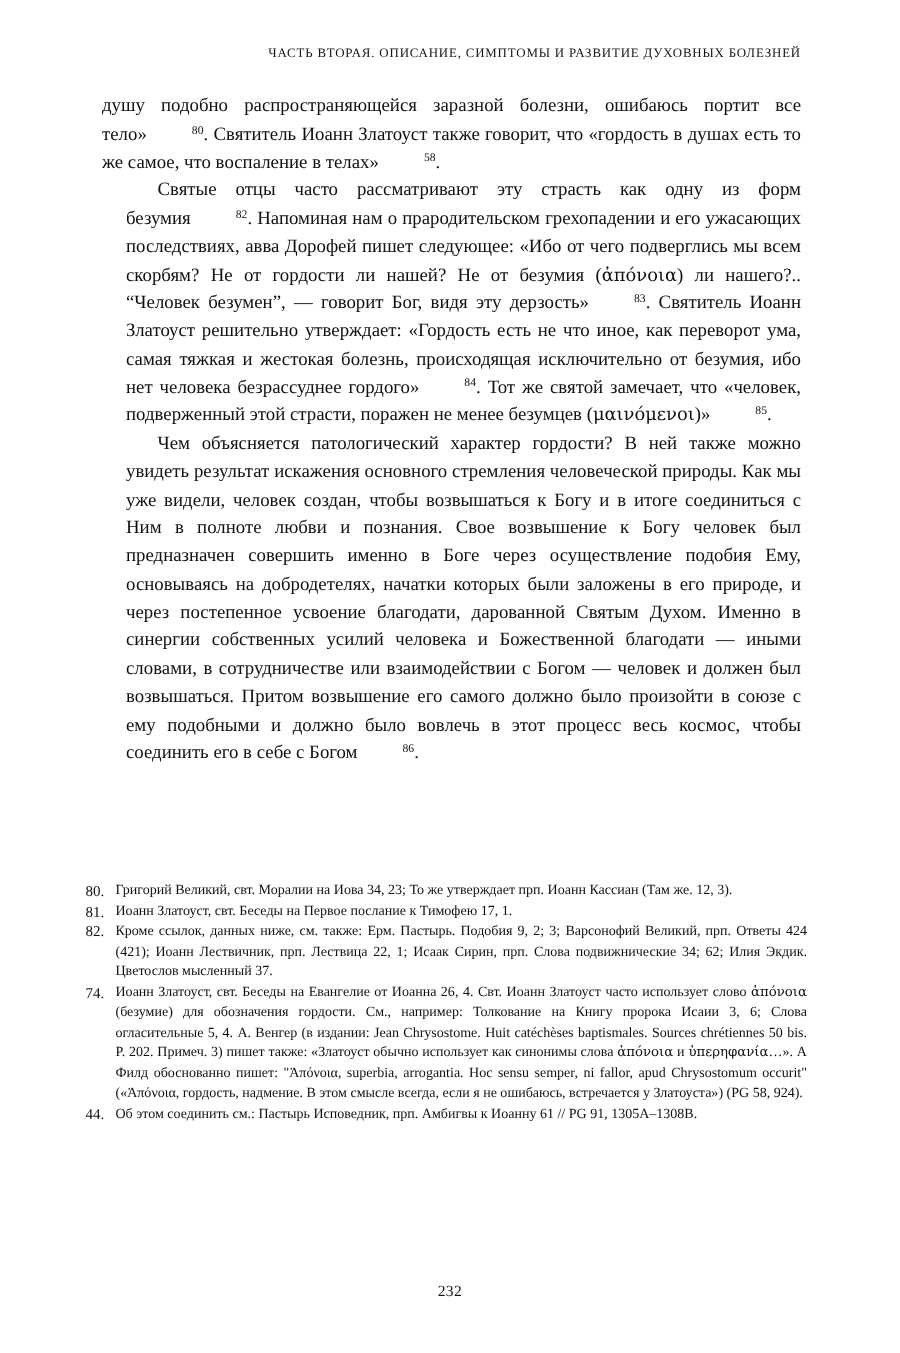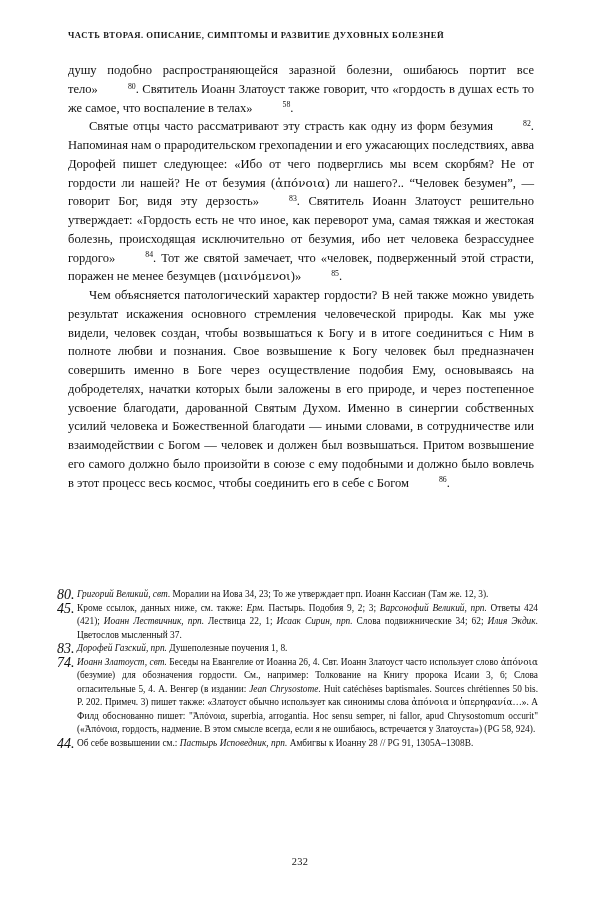--- a/index.html
+++ b/index.html
@@ -17,24 +17,24 @@
     color: #111111;
     box-sizing: border-box;
   }
 
   
   .running-head {
     position: absolute;
     top: 30px;
     left: 68px;
     width: 466px;
-    text-align: left;
+    text-align: right;
     font-size: 8.6px;
     letter-spacing: 0.55px;
-    font-weight: 700;
+    font-weight: 400;
     text-transform: uppercase;
     color: #141414;
     white-space: nowrap;
   }
 
   
   .body-block {
     position: absolute;
     top: 61px;
     left: 68px;
@@ -45,20 +45,21 @@
     text-justify: inter-word;
     color: #101010;
     hyphens: manual;
   }
   .body-block p {
     margin: 0;
     text-indent: 0;
   }
   .body-block p.indent {
     text-indent: 21px;
+    margin-left: 16px;
   }
   sup {
     font-size: 0.62em;
     vertical-align: 0.52em;
     line-height: 0;
     padding-left: 30px;
   }
   .gk {
     font-family: "DejaVu Serif", "Liberation Serif", serif;
     font-size: 0.95em;
@@ -75,29 +76,28 @@
     color: #101010;
   }
   .fn-row {
     display: flex;
     align-items: flex-start;
   }
   .fn-num {
     width: 20px;
     flex: 0 0 20px;
     text-align: left;
-    font-size: 14px;
-    font-style: italic;
+    font-size: 10px;
   }
   .fn-text {
     flex: 1 1 auto;
     text-align: justify;
     text-justify: inter-word;
   }
-  .it { font-style: italic; }
+  .it { }
 
   
   .folio {
     position: absolute;
     top: 856px;
     left: 0;
     width: 600px;
     text-align: center;
     font-size: 10.4px;
     color: #141414;
@@ -116,32 +116,32 @@
       <p class="indent"><span>Святые отцы часто рассматривают эту страсть как одну из форм безумия</span><sup>82</sup><span>. Напоминая нам о прародительском грехопадении и его ужасающих последствиях, авва Дорофей пишет следующее: «Ибо от чего подверглись мы всем скорбям? Не от гордости ли нашей? Не от безумия (</span><span class="gk">ἀπόνοια</span><span>) ли нашего?.. “Человек безумен”, — говорит Бог, видя эту дерзость»</span><sup>83</sup><span>. Святитель Иоанн Златоуст решительно утверждает: «Гордость есть не что иное, как переворот ума, самая тяжкая и жестокая болезнь, происходящая исключительно от безумия, ибо нет человека безрассуднее гордого»</span><sup>84</sup><span>. Тот же святой замечает, что «человек, подверженный этой страсти, поражен не менее безумцев (</span><span class="gk">μαινόμενοι</span><span>)»</span><sup>85</sup><span>.</span></p>
       <p class="indent"><span>Чем объясняется патологический характер гордости? В ней также можно увидеть результат искажения основного стремления человеческой природы. Как мы уже видели, человек создан, чтобы возвышаться к Богу и в итоге соединиться с Ним в полноте любви и познания. Свое возвышение к Богу человек был предназначен совершить именно в Боге через осуществление подобия Ему, основываясь на добродетелях, начатки которых были заложены в его природе, и через постепенное усвоение благодати, дарованной Святым Духом. Именно в синергии собственных усилий человека и Божественной благодати — иными словами, в сотрудничестве или взаимодействии с Богом — человек и должен был возвышаться. Притом возвышение его самого должно было произойти в союзе с ему подобными и должно было вовлечь в этот процесс весь космос, чтобы соединить его в себе с Богом</span><sup>86</sup><span>.</span></p>
     </div>
 
   <div class="footnotes">
       <div class="fn-row">
         <div class="fn-num">80.</div>
         <div class="fn-text"><span class="it">Григорий Великий, свт.</span><span> Моралии на Иова 34, 23; То же утверждает прп. Иоанн Кассиан (Там же. 12, 3).</span></div>
       </div>
       <div class="fn-row">
-        <div class="fn-num">45.</div>
-        <div class="fn-text"><span>Кроме ссылок, данных ниже, см. также: </span><span class="it">Ерм.</span><span> Пастырь. Подобия 9, 2; 3; </span><span class="it">Варсонофий Великий, прп.</span><span> Ответы 424 (421); </span><span class="it">Иоанн Лествичник, прп.</span><span> Лествица 22, 1; </span><span class="it">Исаак Сирин, прп.</span><span> Слова подвижнические 34; 62; </span><span class="it">Илия Экдик.</span><span> Цветослов мысленный 37.</span></div>
+        <div class="fn-num">81.</div>
+        <div class="fn-text"><span class="it">Иоанн Златоуст, свт.</span><span> Беседы на Первое послание к Тимофею 17, 1.</span></div>
       </div>
       <div class="fn-row">
-        <div class="fn-num">83.</div>
-        <div class="fn-text"><span class="it">Дорофей Газский, прп.</span><span> Душеполезные поучения 1, 8.</span></div>
+        <div class="fn-num">82.</div>
+        <div class="fn-text"><span>Кроме ссылок, данных ниже, см. также: </span><span class="it">Ерм.</span><span> Пастырь. Подобия 9, 2; 3; </span><span class="it">Варсонофий Великий, прп.</span><span> Ответы 424 (421); </span><span class="it">Иоанн Лествичник, прп.</span><span> Лествица 22, 1; </span><span class="it">Исаак Сирин, прп.</span><span> Слова подвижнические 34; 62; </span><span class="it">Илия Экдик.</span><span> Цветослов мысленный 37.</span></div>
       </div>
       <div class="fn-row">
         <div class="fn-num">74.</div>
         <div class="fn-text"><span class="it">Иоанн Златоуст, свт.</span><span> Беседы на Евангелие от Иоанна 26, 4. Свт. Иоанн Златоуст часто использует слово </span><span class="gk">ἀπόνοια</span><span> (безумие) для обозначения гордости. См., например: Толкование на Книгу пророка Исаии 3, 6; Слова огласительные 5, 4. А. Венгер (в издании: </span><span class="it">Jean Chrysostome.</span><span> Huit catéchèses baptismales. Sources chrétiennes 50 bis. P. 202. Примеч. 3) пишет также: «Златоуст обычно использует как синонимы слова </span><span class="gk">ἀπόνοια</span><span> и </span><span class="gk">ὑπερηφανία</span><span>…». А Филд обоснованно пишет: "Ἀπόνοια, superbia, arrogantia. Hoc sensu semper, ni fallor, apud Chrysostomum occurit" («Ἀπόνοια, гордость, надмение. В этом смысле всегда, если я не ошибаюсь, встречается у Златоуста») (PG 58, 924).</span></div>
       </div>
       <div class="fn-row">
         <div class="fn-num">44.</div>
-        <div class="fn-text"><span>Об себе возвышении см.: </span><span class="it">Пастырь Исповедник, прп.</span><span> Амбигвы к Иоанну 28 // PG 91, 1305А–1308В.</span></div>
+        <div class="fn-text"><span>Об этом соединить см.: </span><span class="it">Пастырь Исповедник, прп.</span><span> Амбигвы к Иоанну 61 // PG 91, 1305А–1308В.</span></div>
       </div>
     </div>
 
   <div class="folio">232</div>
 
 </div>
 
 </body></html>

